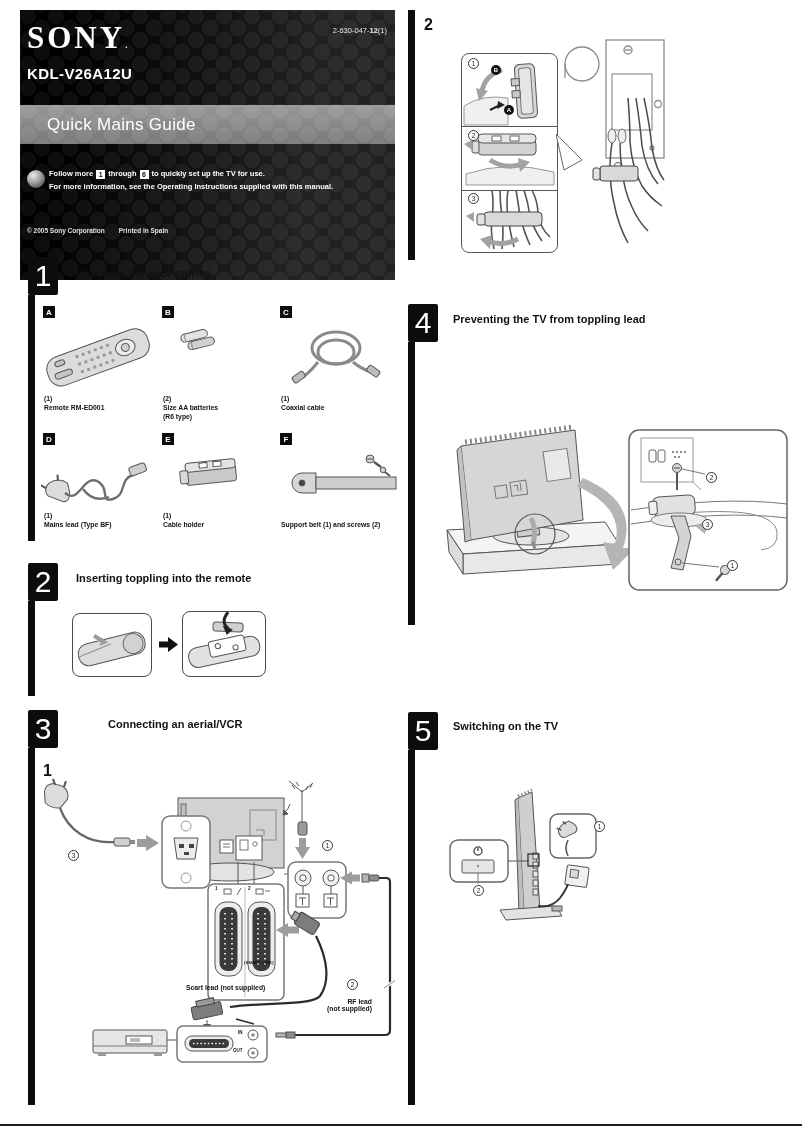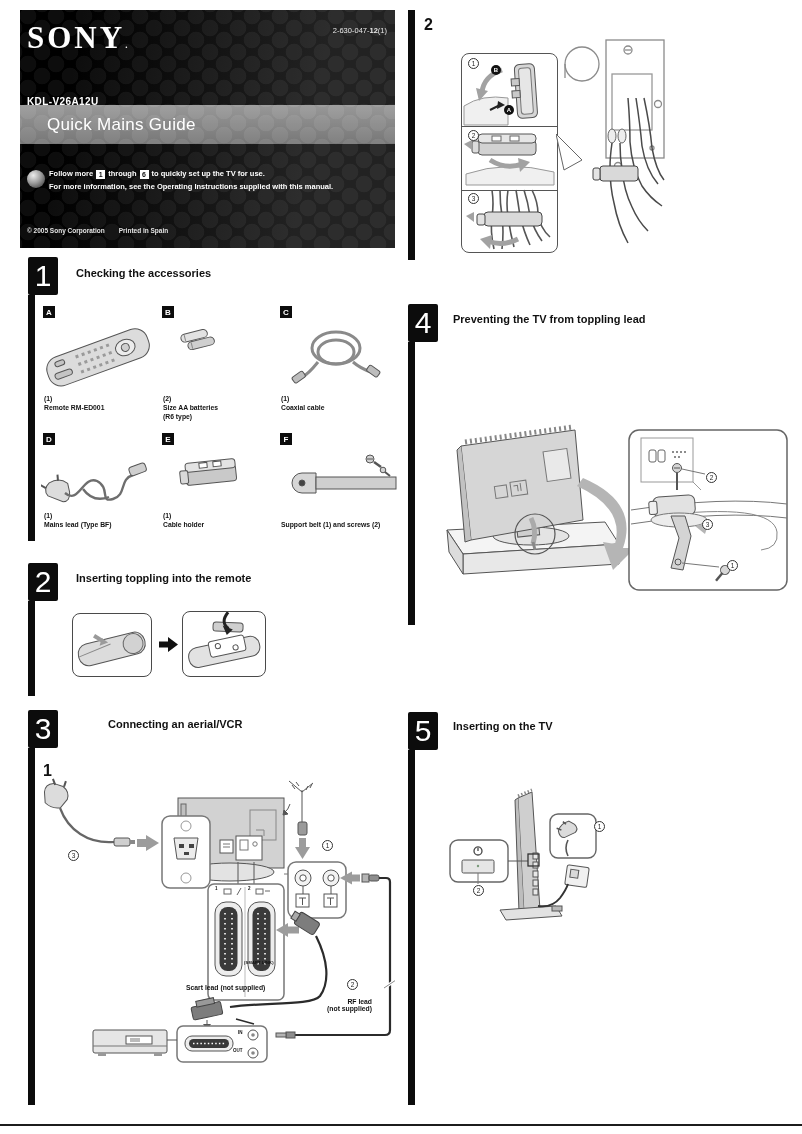--- a/index.html
+++ b/index.html
@@ -1,32 +1,32 @@
 <!DOCTYPE html>
 <html><head>
 <meta charset="utf-8">
 <style>
   html,body{margin:0;padding:0;background:#fff;}
   .page{position:relative;width:802px;height:1134px;background:#fff;overflow:hidden;
         font-family:"Liberation Sans",sans-serif;color:#111;}
   .abs{position:absolute;}
   
-  .hero{left:20px;top:10px;width:375px;height:238px;
+  .hero{left:20px;top:10px;width:375px;height:270px;
     background-color:#131313;
     background-image:
       radial-gradient(circle, rgba(255,255,255,0.05) 0 8px, transparent 8.6px),
       radial-gradient(circle, rgba(255,255,255,0.05) 0 8px, transparent 8.6px),
       linear-gradient(100deg,#000 15%,#222 75%);
     background-size:28px 24px,28px 24px,100% 100%;
     background-position:8px 6px,22px 18px,0 0;}
   .brand{left:7px;top:10px;color:#fff;font-family:"Liberation Serif",serif;
          font-weight:bold;font-size:31px;letter-spacing:3px;}
   .brand-mark{font-size:9px;}
   .partno{right:8px;top:16px;color:#e8e8e8;font-size:7.5px;margin-left:47px;}
-  .model{left:7px;top:86px;color:#fff;font-size:10px;font-weight:bold;letter-spacing:0.4px;}
+  .model{left:7px;top:55px;color:#fff;font-size:15px;font-weight:bold;letter-spacing:0.4px;}
   .titlebar{left:0;top:95px;width:375px;height:39px;display:flex;align-items:center;
     background-image:
       radial-gradient(circle, rgba(255,255,255,0.07) 0 8px, transparent 8.6px),
       radial-gradient(circle, rgba(255,255,255,0.07) 0 8px, transparent 8.6px),
       linear-gradient(180deg,#989898,#777);
     background-size:28px 24px,28px 24px,100% 100%;
     background-position:8px 6px,22px 18px,0 0;}
   .title{color:#fff;font-size:17px;margin-left:27px;letter-spacing:0.3px;}
   .sphere{left:7px;top:160px;width:18px;height:18px;border-radius:50%;
     background:radial-gradient(circle at 35% 30%,#ececec,#9d9d9d 45%,#4d4d4d 82%);}
@@ -513,21 +513,21 @@
       <line x1="282" y1="150" x2="282" y2="160" stroke="#555" stroke-width="2.5"></line>
     </g>
     <line x1="239" y1="139" x2="276" y2="143" stroke="#777"></line>
   </svg>
   <div class="abs circ" style="left:706px;top:472px;">2</div>
   <div class="abs circ" style="left:702px;top:519px;">3</div>
   <div class="abs circ" style="left:727px;top:560px;">1</div>
 
   <div class="abs numblock" style="left:408px;top:712px;">5</div>
   <div class="abs numtail" style="left:408px;top:750px;height:355px;"></div>
-  <div class="abs sec-title" style="left:453px;top:720px;">Inserting on the TV</div>
+  <div class="abs sec-title" style="left:453px;top:720px;">Switching on the TV</div>
 
   <svg class="abs" style="left:448px;top:778px;" width="165" height="145" viewBox="0 0 165 145">
 
     <path d="M70,20 L84,14 L92,132 L76,136 Z" fill="#cfcfcf" stroke="#555"></path>
     <path d="M70,20 L67,22 L71,134 L76,136" fill="#bdbdbd" stroke="#555"></path>
     <line x1="70" y1="18" x2="84" y2="12" stroke="#888" stroke-width="3" stroke-dasharray="1.5 2"></line>
     <g fill="#e8e8e8" stroke="#555">
       <rect x="85" y="75" width="5" height="6"></rect>
         <rect x="85" y="84" width="5" height="6"></rect>
       <rect x="85" y="93" width="5" height="6"></rect>

